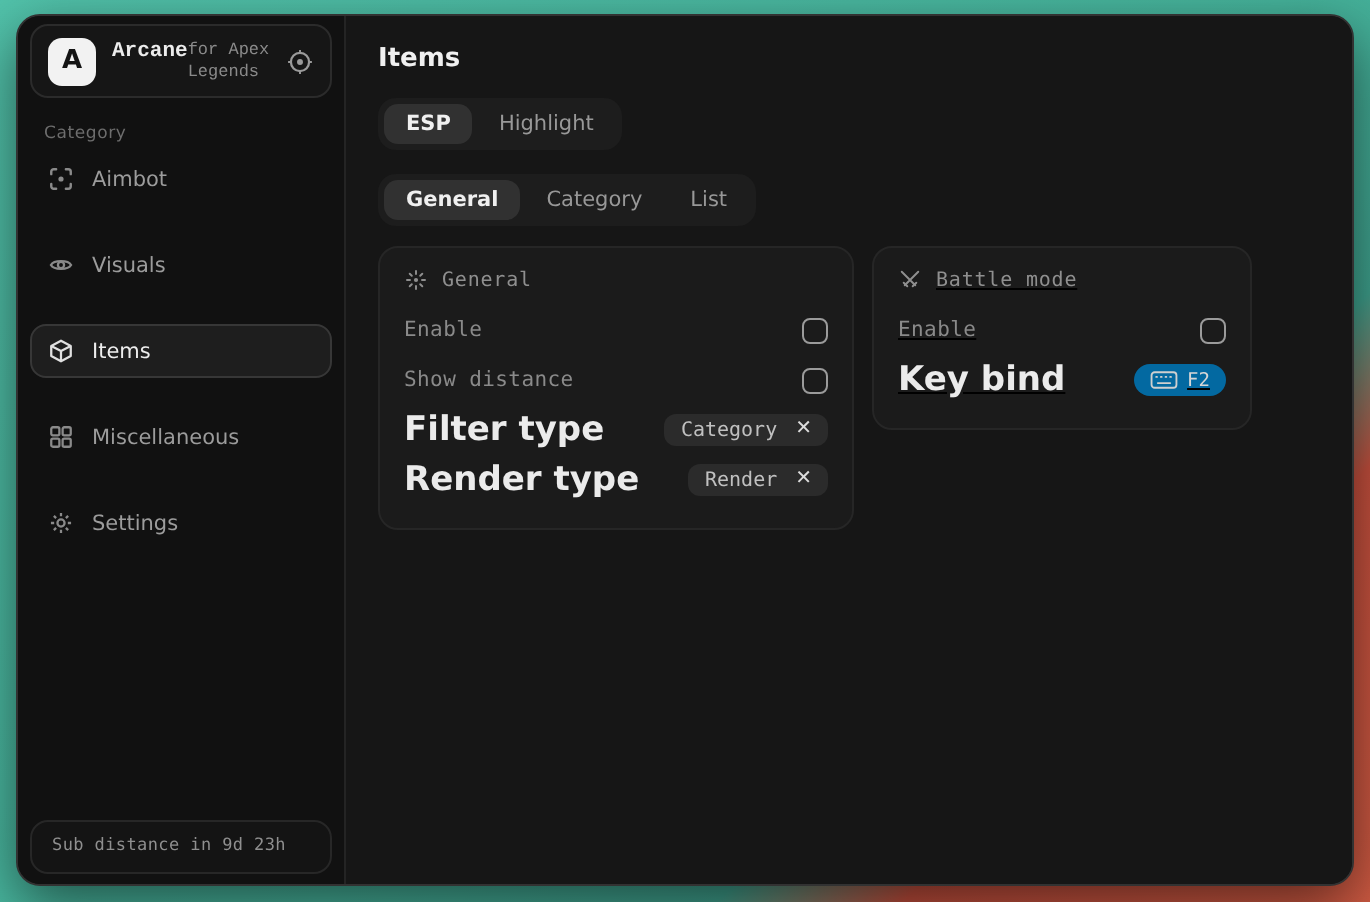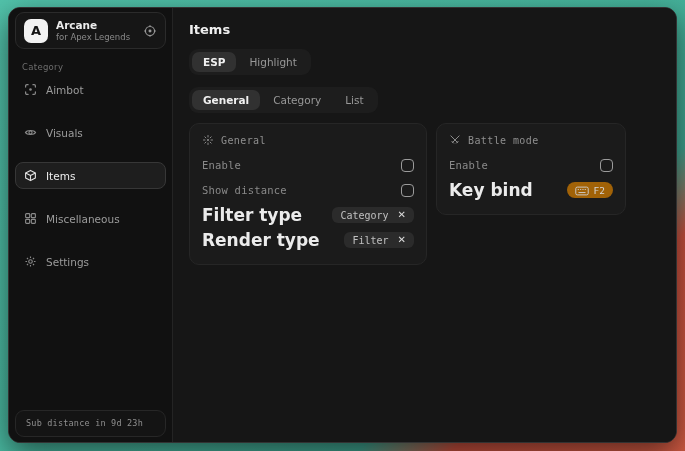--- a/index.html
+++ b/index.html
@@ -19,21 +19,21 @@
   
   .sidebar { width:164px; background:#111111; border-right:1px solid #242424; display:flex; flex-direction:column; flex-shrink:0; }
   .brand-card {
     margin:4px 6px 0 6px; height:37px; border:1px solid #2b2b2b; border-radius:9px;
     display:flex; align-items:center; gap:8px; padding:0 8px; background:#161616;
   }
   .logo {
     width:24px; height:24px; background:#f2f2f2; color:#141414; border-radius:7px;
     display:flex; align-items:center; justify-content:center; font-weight:bold; font-size:13px; flex-shrink:0;
   }
-  .brand-text { display:flex; flex-direction:column; line-height:1.25; }
+  .brand-text { display:flex; flex-direction:row; line-height:1.25;font-family:Liberation Mono, monospace; }
   .brand-name { font-size:10.5px; font-weight:bold; color:#ececec; }
   .brand-sub { font-size:8.5px; color:#8a8a8a; }
   .discord { margin-left:auto; color:#9a9a9a; display:flex; cursor:pointer; }
   .cat-label { margin:13px 0 4px 13px; font-size:8.5px; color:#6d6d6d; letter-spacing:.3px; }
   .nav { padding:0 6px; display:flex; flex-direction:column; gap:16px; }
   .nav-item {
     height:27px; display:flex; align-items:center; gap:9px; padding:0 8px;
     border:1px solid transparent; border-radius:8px; color:#9c9c9c; font-size:10.5px; cursor:pointer;
   }
   .nav-item .nicon { display:flex; color:#8a8a8a; }
@@ -51,35 +51,35 @@
   .tabs { display:inline-flex; background:#1d1d1d; border-radius:9px; padding:3px; gap:2px; margin-top:12px; }
   .tabs-row { display:block; }
   button.tab {
     border:none; background:transparent; color:#989898; font-family:inherit;
     font-size:10.5px; padding:4px 11px; border-radius:7px; cursor:pointer;
   }
   button.tab.active { background:#313131; color:#f0f0f0; font-weight:600; }
   .panels { display:flex; gap:9px; align-items:flex-start; margin-top:10px; }
   .panel { background:#1b1b1b; border:1px solid #262626; border-radius:10px; padding:10px 12px 12px; }
   .panel.general { width:238px; }
-  .panel.battle { width:190px; }
+  .panel.battle { width:190px;text-decoration:underline; }
   .panel-head { display:flex; align-items:center; gap:7px; color:#8f8f8f; margin-bottom:7px; }
   .panel-head .ph-title { font-family:"DejaVu Sans Mono","Liberation Mono",monospace; font-size:10px; letter-spacing:.4px; }
   .row { display:flex; justify-content:space-between; align-items:center; height:24px; margin-top:1px; }
   .lbl-dim { font-family:"DejaVu Sans Mono","Liberation Mono",monospace; font-size:10.5px; color:#8a8a8a; letter-spacing:.2px;text-align:right; }
   .lbl-strong { font-size:17px; font-weight:600; color:#ebebeb; }
   .checkbox { width:13px; height:13px; border:1.5px solid #9b9b9b; border-radius:4px; cursor:pointer; }
   .chip {
     display:flex; align-items:center; gap:9px; background:#2b2b2b; border-radius:6px;
     padding:2.5px 8px; cursor:pointer;
   }
   .chip-val { font-family:"DejaVu Sans Mono","Liberation Mono",monospace; font-size:10px; color:#c0c0c0; }
   .chip-x { font-size:10px; color:#dcdcdc; cursor:pointer; line-height:1; }
   .keychip {
-    display:flex; align-items:flex-end; gap:5px; background:#a16207; border-radius:8px;
+    display:flex; align-items:flex-start; gap:5px; background:#0369a1; border-radius:8px;
     padding:2.5px 8px; color:#cfcfcf; cursor:pointer;
   }
   .key-val { font-family:"DejaVu Sans Mono","Liberation Mono",monospace; font-size:9.5px; color:#d6d6d6; }
 </style>
 </head>
 <body>
 
 <div class="window">
 
   <aside class="sidebar">
@@ -199,21 +199,21 @@
         <div class="row">
           <span class="lbl-strong">Filter type</span>
           <span class="chip">
             <span class="chip-val">Category</span>
             <span class="chip-x">✕</span>
           </span>
         </div>
         <div class="row">
           <span class="lbl-strong">Render type</span>
           <span class="chip">
-            <span class="chip-val">Filter</span>
+            <span class="chip-val">Render</span>
             <span class="chip-x">✕</span>
           </span>
         </div>
       </section>
 
       <section class="panel battle">
         <div class="panel-head">
           <span style="display:flex">
             <svg width="12" height="12" viewBox="0 0 16 16" fill="none" stroke="currentColor" stroke-width="1.3" stroke-linecap="round">
                 <path d="M2.5 2.5l9 9M13.5 2.5l-9 9"></path>

